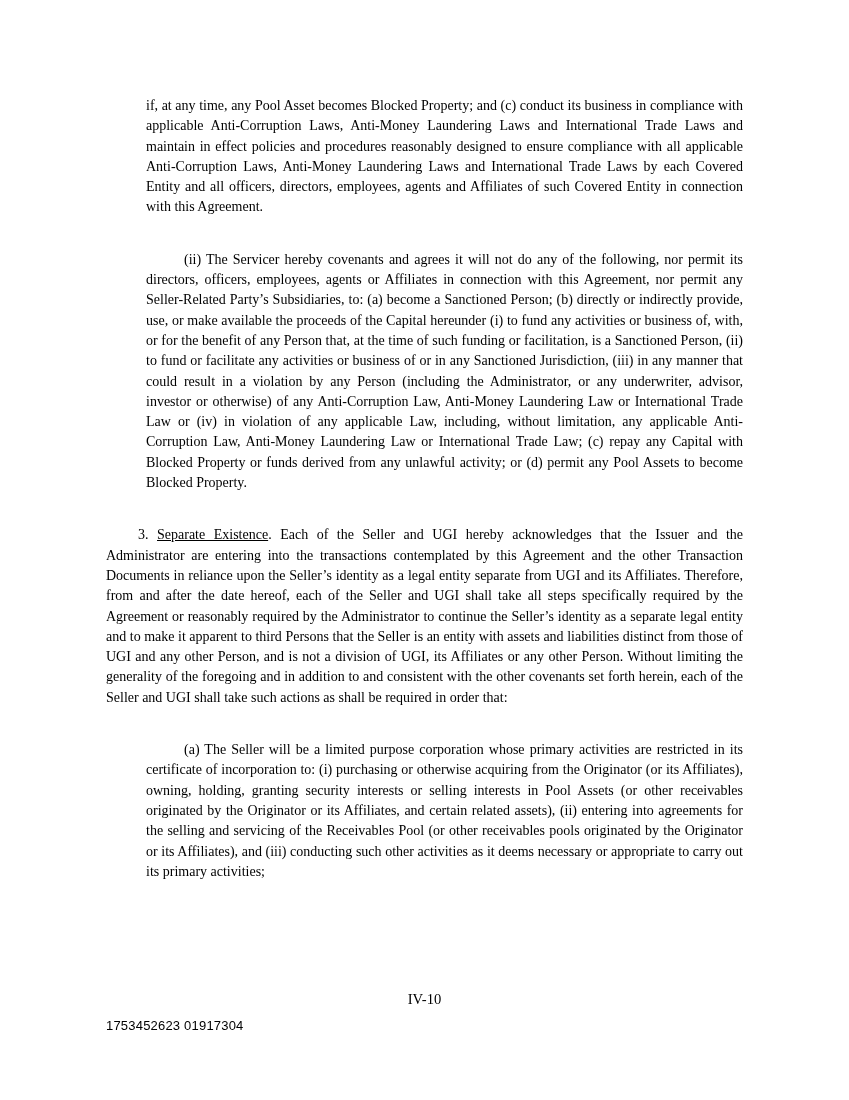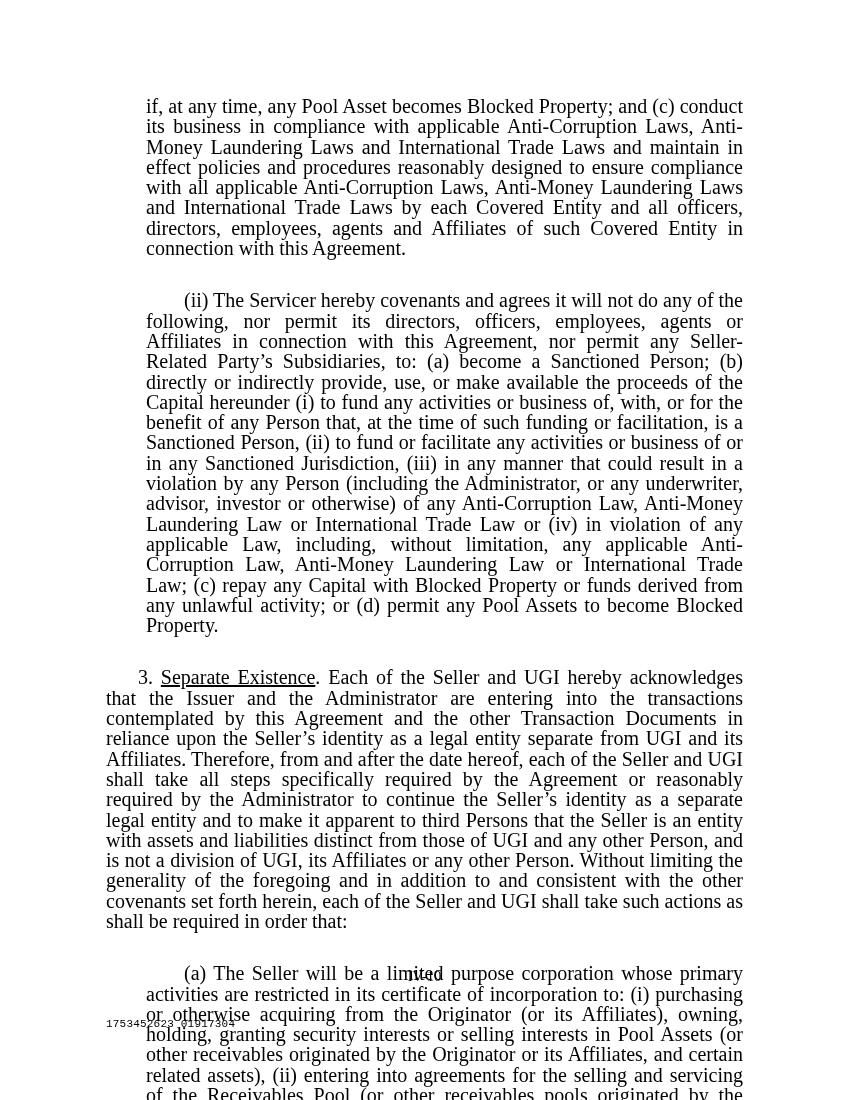--- a/index.html
+++ b/index.html
@@ -19,21 +19,21 @@
     overflow: hidden;
   }
   .content {
     position: absolute;
     left: 106px;
     top: 96px;
     width: 637px;
   }
   p {
     margin: 0 0 0 0;
-    font-size: 20px;
+    font-size: 14px;
     line-height: 20.3px;
     text-align: justify;
     text-justify: inter-word;
     hyphens: none;
   }
   p.indented {
     margin-left: 40px;
     width: 597px;
   }
   p.spaced {
@@ -52,28 +52,28 @@
   .footer {
     position: absolute;
     left: 0;
     top: 0;
     width: 849px;
   }
   .footer-id {
     position: absolute;
     left: 106px;
     top: 1018px;
-    font-size: 11px;
-    font-family: Liberation Mono, monospace;
+    font-size: 13px;
+    font-family: Liberation Sans, sans-serif;
     letter-spacing: 0.2px;
   }
   .footer-page {
     position: absolute;
     left: 0;
-    top: 968px;
+    top: 991px;
     width: 849px;
     text-align: center;
     font-size: 14.6px;
   }
 </style>
 </head>
 <body>
 
 <div class="page">
 

